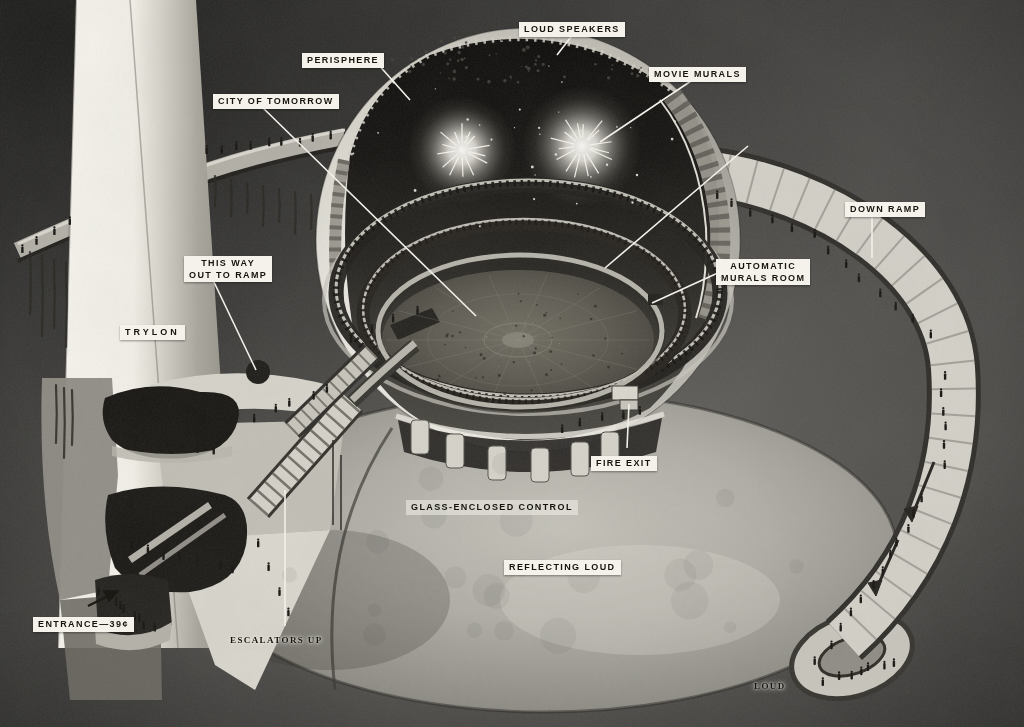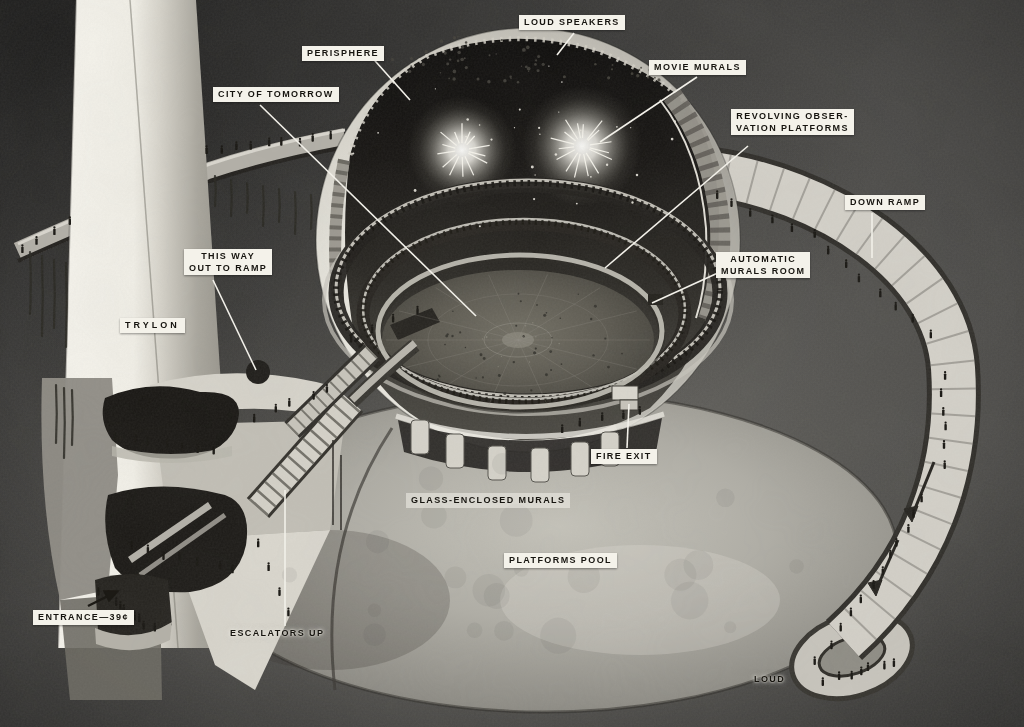--- a/index.html
+++ b/index.html
@@ -2,24 +2,24 @@
 <html><head>
 <meta charset="utf-8">
 <style>
   html,body{margin:0;padding:0;background:#222;}
   .stage{position:relative;width:1024px;height:727px;overflow:hidden;
          background:#4b4a48;font-family:"Liberation Sans",sans-serif;}
   .stage svg.art{position:absolute;left:0;top:0;}
   .lbl{position:absolute;font:700 9px/1.3 "Liberation Sans",sans-serif;
        letter-spacing:1.4px;color:#16140f;background:#f4f2ea;
        padding:2px 5px 1px;white-space:nowrap;text-align:center;
-       box-shadow:0 1px 2px rgba(10,10,10,.4);z-index:5;}
+       box-shadow:0 1px 2px rgba(10,10,10,.4);z-index:5;margin-top:7px;}
   .lbl span{display:block;}
   .lbl.plain{background:transparent;box-shadow:none;
-       text-shadow:0 0 2px rgba(242,240,232,.95),0 0 4px rgba(242,240,232,.7),0 0 6px rgba(242,240,232,.5);}
+       text-shadow:0 0 2px rgba(242,240,232,.95),0 0 4px rgba(242,240,232,.7),0 0 6px rgba(242,240,232,.5);font-family:Liberation Serif, serif;}
   .lbl.halo{background:rgba(243,241,233,.55);box-shadow:none;}
   .lbl.wide{letter-spacing:3px;}
   #lb-loud{left:519px;top:15px}
   #lb-peri{left:302px;top:46px}
   #lb-movie{left:649px;top:60px}
   #lb-city{left:213px;top:87px}
   #lb-revolving{left:731px;top:109px}
   #lb-downramp{left:845px;top:195px}
   #lb-thisway{left:184px;top:249px}
   #lb-auto{left:716px;top:252px}
@@ -662,34 +662,30 @@
       <line x1="88" y1="606" x2="110" y2="595" stroke-width="2.5"></line>
       <polygon points="118,591 104,591 109,601"></polygon>
     </g>
   </g>
 </svg>
 
 <div class="lbl" id="lb-loud">LOUD SPEAKERS</div>
 <div class="lbl" id="lb-peri">PERISPHERE</div>
 <div class="lbl" id="lb-movie">MOVIE MURALS</div>
 <div class="lbl" id="lb-city">CITY OF TOMORROW</div>
-<div class="lbl" id="lb-revolving">
-  <span>REVOLVING OBSER-</span>
-  <span>VATION PLATFORMS</span>
-</div>
 <div class="lbl" id="lb-downramp">DOWN RAMP</div>
 <div class="lbl" id="lb-thisway">
   <span>THIS WAY</span>
   <span>OUT TO RAMP</span>
 </div>
 <div class="lbl" id="lb-auto">
   <span>AUTOMATIC</span>
   <span>MURALS ROOM</span>
 </div>
 <div class="lbl wide" id="lb-trylon">TRYLON</div>
 <div class="lbl" id="lb-fireexit">FIRE EXIT</div>
-<div class="lbl halo" id="lb-glass">GLASS-ENCLOSED MURALS</div>
-<div class="lbl" id="lb-pool">PLATFORMS POOL</div>
+<div class="lbl halo" id="lb-glass">GLASS-ENCLOSED CONTROL</div>
+<div class="lbl" id="lb-pool">REFLECTING LOUD</div>
 <div class="lbl plain" id="lb-escalators">ESCALATORS UP</div>
 <div class="lbl" id="lb-entrance">ENTRANCE—39¢</div>
 <div class="lbl plain" id="lb-exit">LOUD</div>
 
 </div>
 
 </body></html>

